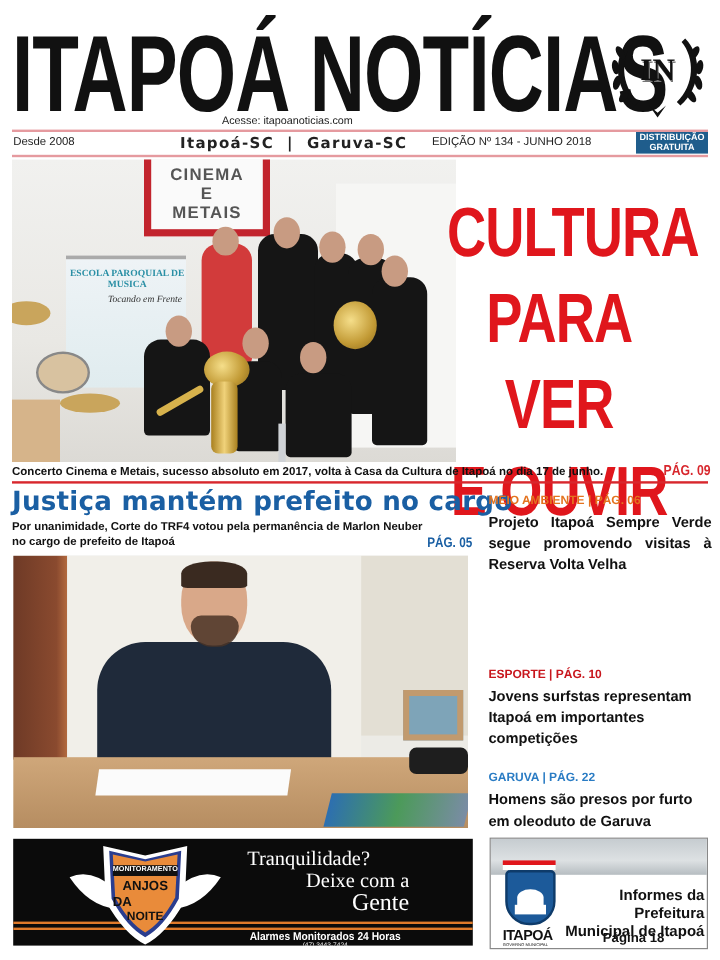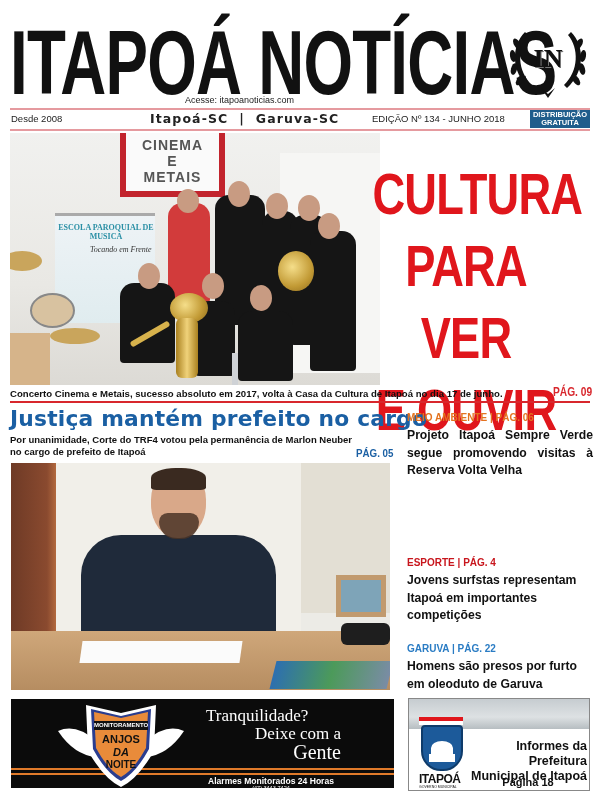--- a/index.html
+++ b/index.html
@@ -18,21 +18,21 @@
     }
     .logo-in { left: 505px; top: 24px; width: 86px; height: 76px; }
     .website { left: 185px; top: 95px; font-size: 9px; color: #222; }
 
     .rule { left: 10px; width: 580px; height: 2px; background: #e59a9f; }
     .rule.top { top: 108px; }
     .rule.bot { top: 129px; }
 
     .since { left: 11px; top: 113px; font-size: 9.5px; color: #222; }
     .cities { left: 150px; top: 111px; font-size: 12.5px; font-weight: 700; letter-spacing: 1.1px; color: #222; font-family: "DejaVu Sans", sans-serif; }
-    .edition { left: 372px; top: 113px; font-size: 9.5px; color: #222; }
+    .edition { left: 360px; top: 113px; font-size: 9.5px; color: #222; }
     .badge-free {
       left: 530px; top: 110px; width: 60px; height: 18px; background: #1f5d8c;
       color: #fff; font-size: 7.5px; font-weight: 700; text-align: center; line-height: 8px; padding-top: 1px;
     }
 
     
     .lead-photo { left: 10px; top: 133px; width: 370px; height: 252px; background: linear-gradient(180deg,#f1f1ef 0%,#e9e8e4 60%,#dcdad5 100%); overflow: hidden; }
     .wall-panel { left: 270px; top: 20px; width: 100px; height: 220px; background: #f6f6f4; }
     .cinema-sign {
       left: 110px; top: -8px; width: 105px; height: 72px; border: 6px solid #c2242d; background: #fafafa;
@@ -211,21 +211,21 @@
   <div class="abs brochure"></div>
 </div>
 
 <div class="abs side s1">
   <div class="side-head" style="color:#e4731f;">MEIO AMBIENTE | PÁG. 06</div>
   <div class="side-body" style="text-align:justify;">Projeto Itapoá Sempre Verde segue promovendo visitas à Reserva Volta Velha</div>
 </div>
 <div class="abs side s2">
 </div>
 <div class="abs side s3">
-  <div class="side-head" style="color:#c8161d;">ESPORTE | PÁG. 4</div>
+  <div class="side-head" style="color:#c8161d;">ESPORTE | PÁG. 10</div>
   <div class="side-body">Jovens surfstas representam Itapoá em importantes competições</div>
 </div>
 <div class="abs side s4">
   <div class="side-head" style="color:#2a7cc4;">GARUVA | PÁG. 22</div>
   <div class="side-body">Homens são presos por furto em oleoduto de Garuva</div>
 </div>
 
 <div class="abs ad">
   <div class="abs ad-stripe1"></div>
   <div class="abs ad-stripe2"></div>
@@ -233,21 +233,21 @@
     <svg width="130" height="89" viewBox="0 0 130 89">
       <path d="M2 32 Q20 24 40 42 L40 58 Q18 56 2 32 Z" fill="#fff"></path>
       <path d="M128 32 Q110 24 90 42 L90 58 Q112 56 128 32 Z" fill="#fff"></path>
       <path d="M30 6 L65 14 L100 6 L98 52 Q82 80 65 88 Q48 80 32 52 Z" fill="#fff"></path>
       <path d="M35 10 L65 17 L95 10 L93 50 Q80 74 65 82 Q50 74 37 50 Z" fill="#2a3d8f"></path>
       <path d="M38 13 L65 19 L92 13 L90 49 Q78 71 65 78 Q52 71 40 49 Z" fill="#e98b3a"></path>
       <rect x="38" y="22" width="54" height="9" fill="#111"></rect>
     </svg>
     <span style="position:absolute;left:38px;top:22px;width:54px;text-align:center;color:#fff;font-size:6px;font-weight:700;line-height:9px;">MONITORAMENTO</span>
     <span style="position:absolute;left:38px;top:34px;width:54px;text-align:center;color:#111;font-size:11px;font-weight:700;">ANJOS</span>
-    <span style="position:absolute;left:38px;top:47px;width:54px;text-align:center;color:#111;font-size:11px;font-weight:700;font-style:italic;">DA</span>
+    <span style="position:absolute;left:38px;top:47px;width:54px;color:#111;font-size:11px;font-weight:700;">DA</span>
     <span style="position:absolute;left:38px;top:60px;width:54px;text-align:center;color:#111;font-size:10px;font-weight:700;">NOITE</span>
   </div>
   <div class="abs ad-tag">
     <span class="l1">Tranquilidade?</span>
     <span style="display:block;">Deixe com a</span>
     <span class="l3" style="display:block;">Gente</span>
   </div>
   <div class="abs ad-line">Alarmes Monitorados 24 Horas</div>
   <div class="abs ad-phone">(47) 3443-7424</div>
 </div>

